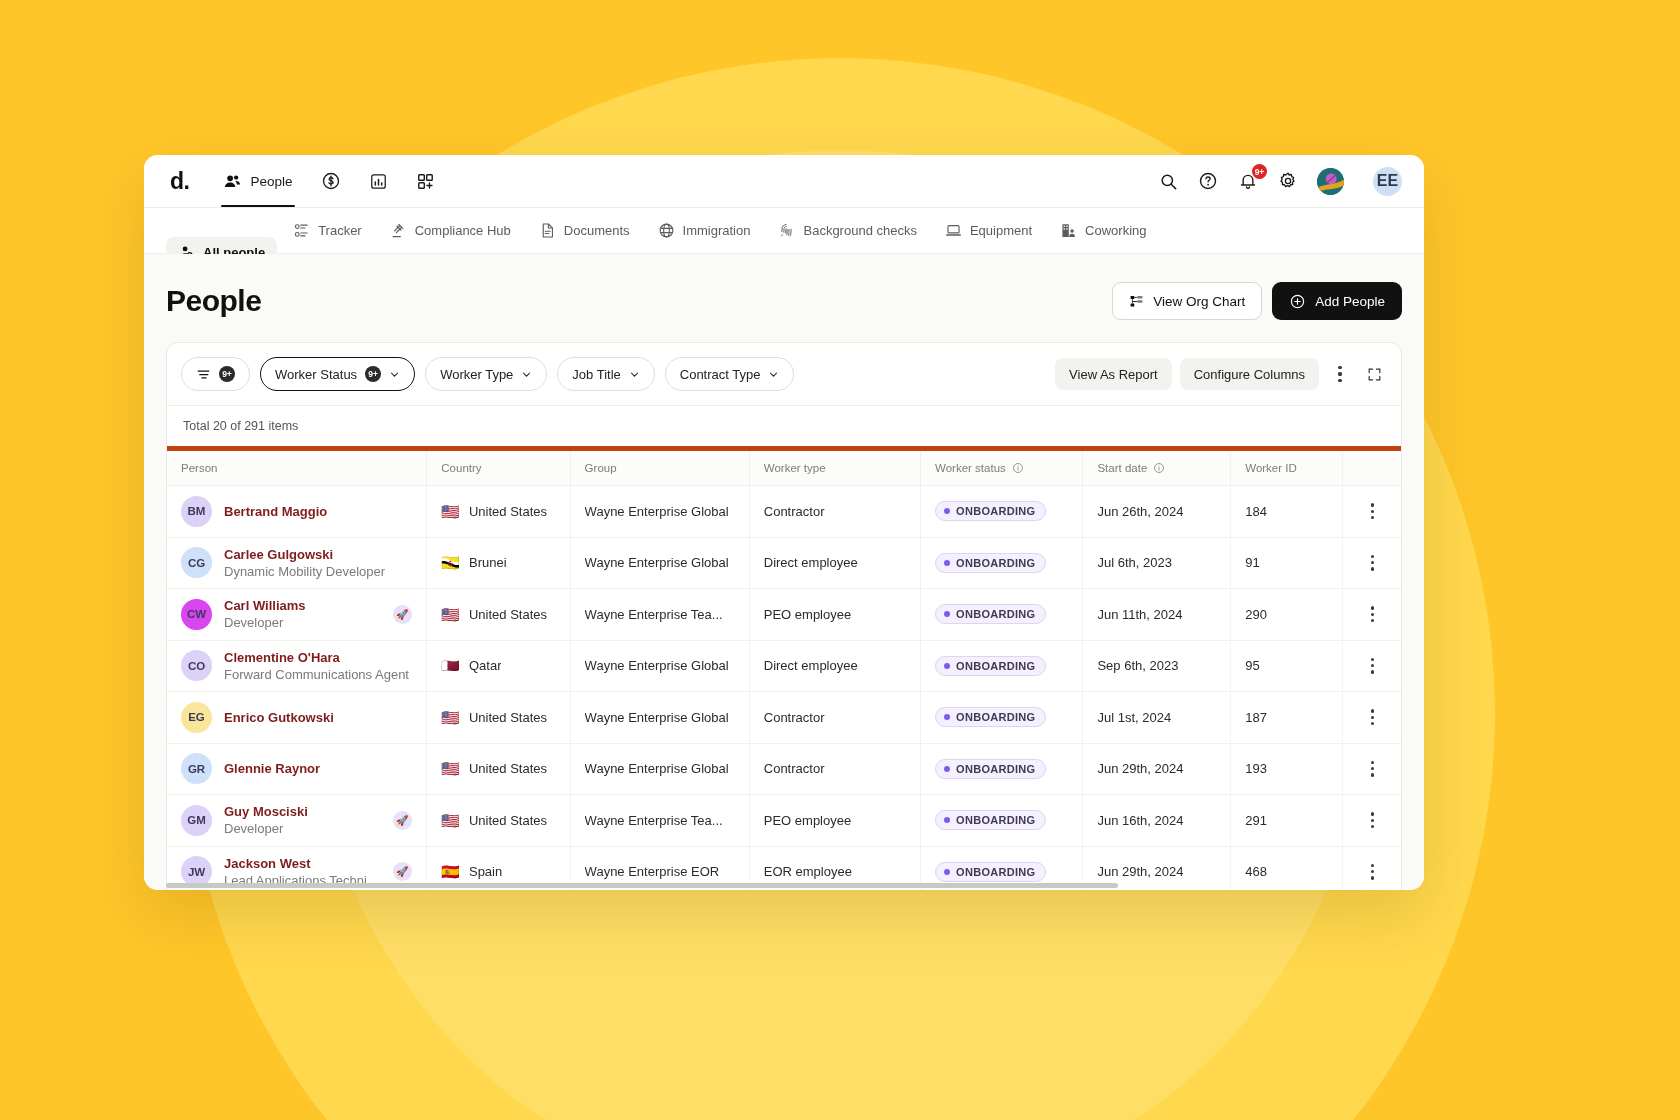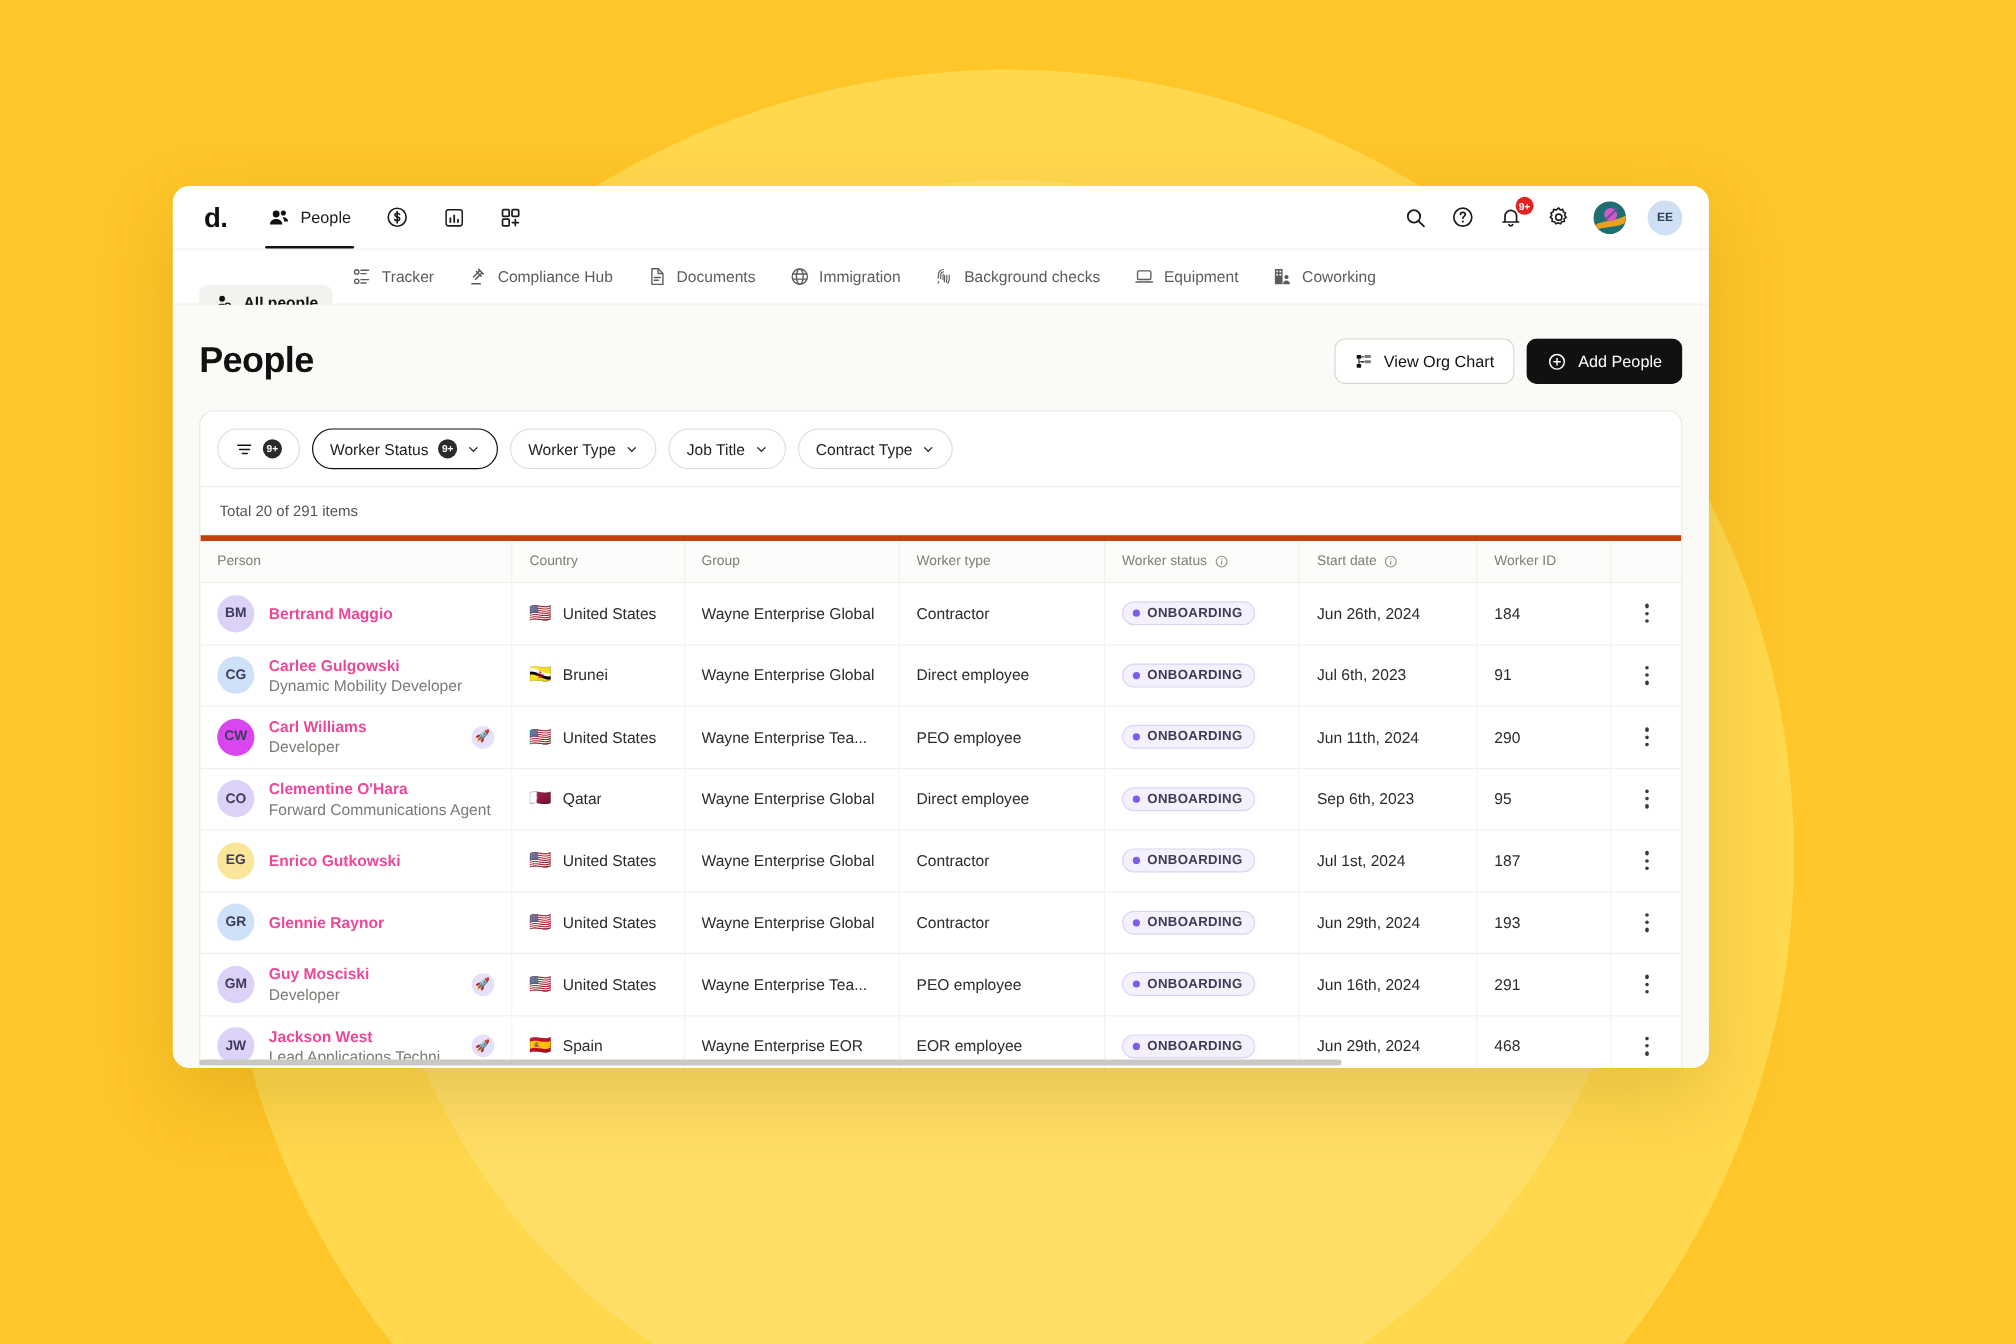--- a/index.html
+++ b/index.html
@@ -82,21 +82,21 @@
   }
   .avatar-img {
     width: 27px; height: 27px; border-radius: 50%;
     background: #1F6E72; overflow:hidden; cursor:pointer;
     position: relative; flex:none;
   }
   .avatar-ee {
     width: 29px; height: 29px; border-radius: 50%;
     background: #CFE0F5; color:#2b3a4d;
     display:flex; align-items:center; justify-content:center;
-    font-size: 10px; font-weight: 600; cursor: pointer; flex:none;
+    font-size: 16px; font-weight: 600; cursor: pointer; flex:none;margin-left:11px;
   }
 
   
   .subnav {
     height: 47px; display:flex; align-items:center;
     gap: 4px; padding: 0 22px;
     border-top: 1px solid #EDEDEA;
     border-bottom: 1px solid #EDEDEA;
     background: #fff;
   }
@@ -208,21 +208,21 @@
   .col-menu    { width: 52px; }
 
   .person-cell { display:flex; align-items:center; gap:12px; }
   .av {
     width: 31px; height:31px; border-radius:50%;
     display:flex; align-items:center; justify-content:center;
     font-size:11.5px; font-weight:600; color:#3d3a5c; flex:none;
   }
   .person-text { display:flex; flex-direction:column; gap:2px; min-width:0; }
   .person-name {
-    font-size: 13px; font-weight:600; color:#ec4899; cursor:pointer;
+    font-size: 13px; font-weight:600; color:#7f1d1d; cursor:pointer;
     white-space:nowrap; overflow:hidden; text-overflow:ellipsis;
   }
   .person-role {
     font-size: 13px; color:#7A7A76;
     white-space:nowrap; overflow:hidden; text-overflow:ellipsis;
   }
   .rocket {
     margin-left:auto; width:19px; height:19px; border-radius:50%;
     background:#E6E0FA; display:flex; align-items:center;
     justify-content:center; font-size:10px; flex:none;
@@ -527,20 +527,36 @@
 
         <div class="pill">
           <span>Contract Type</span>
           <span>
             <svg width="11" height="11" viewBox="0 0 24 24" fill="none" stroke="#333" stroke-width="2.4" stroke-linecap="round">
                 <path d="M5.5 9l6.5 6.5L18.5 9"></path>
               </svg>
           </span>
         </div>
 
+        <div class="toolbar-right">
+          <div class="gbtn">View As Report</div>
+          <div class="gbtn">Configure Columns</div>
+          <div class="iconbtn2">
+            <div class="kebab">
+                <i></i>
+                <i></i>
+                <i></i>
+              </div>
+          </div>
+          <div class="iconbtn2">
+            <svg width="15" height="15" viewBox="0 0 24 24" fill="none" stroke="#333" stroke-width="1.9" stroke-linecap="round">
+              <path d="M9 3.5H3.5V9M15 3.5h5.5V9M9 20.5H3.5V15M15 20.5h5.5V15"></path>
+            </svg>
+          </div>
+        </div>
       </div>
 
       <div class="total-row">Total 20 of 291 items</div>
 
       <table>
         <thead>
           <tr>
             <th class="col-person">
               <div class="th-inner">
                   <span>Person</span>

